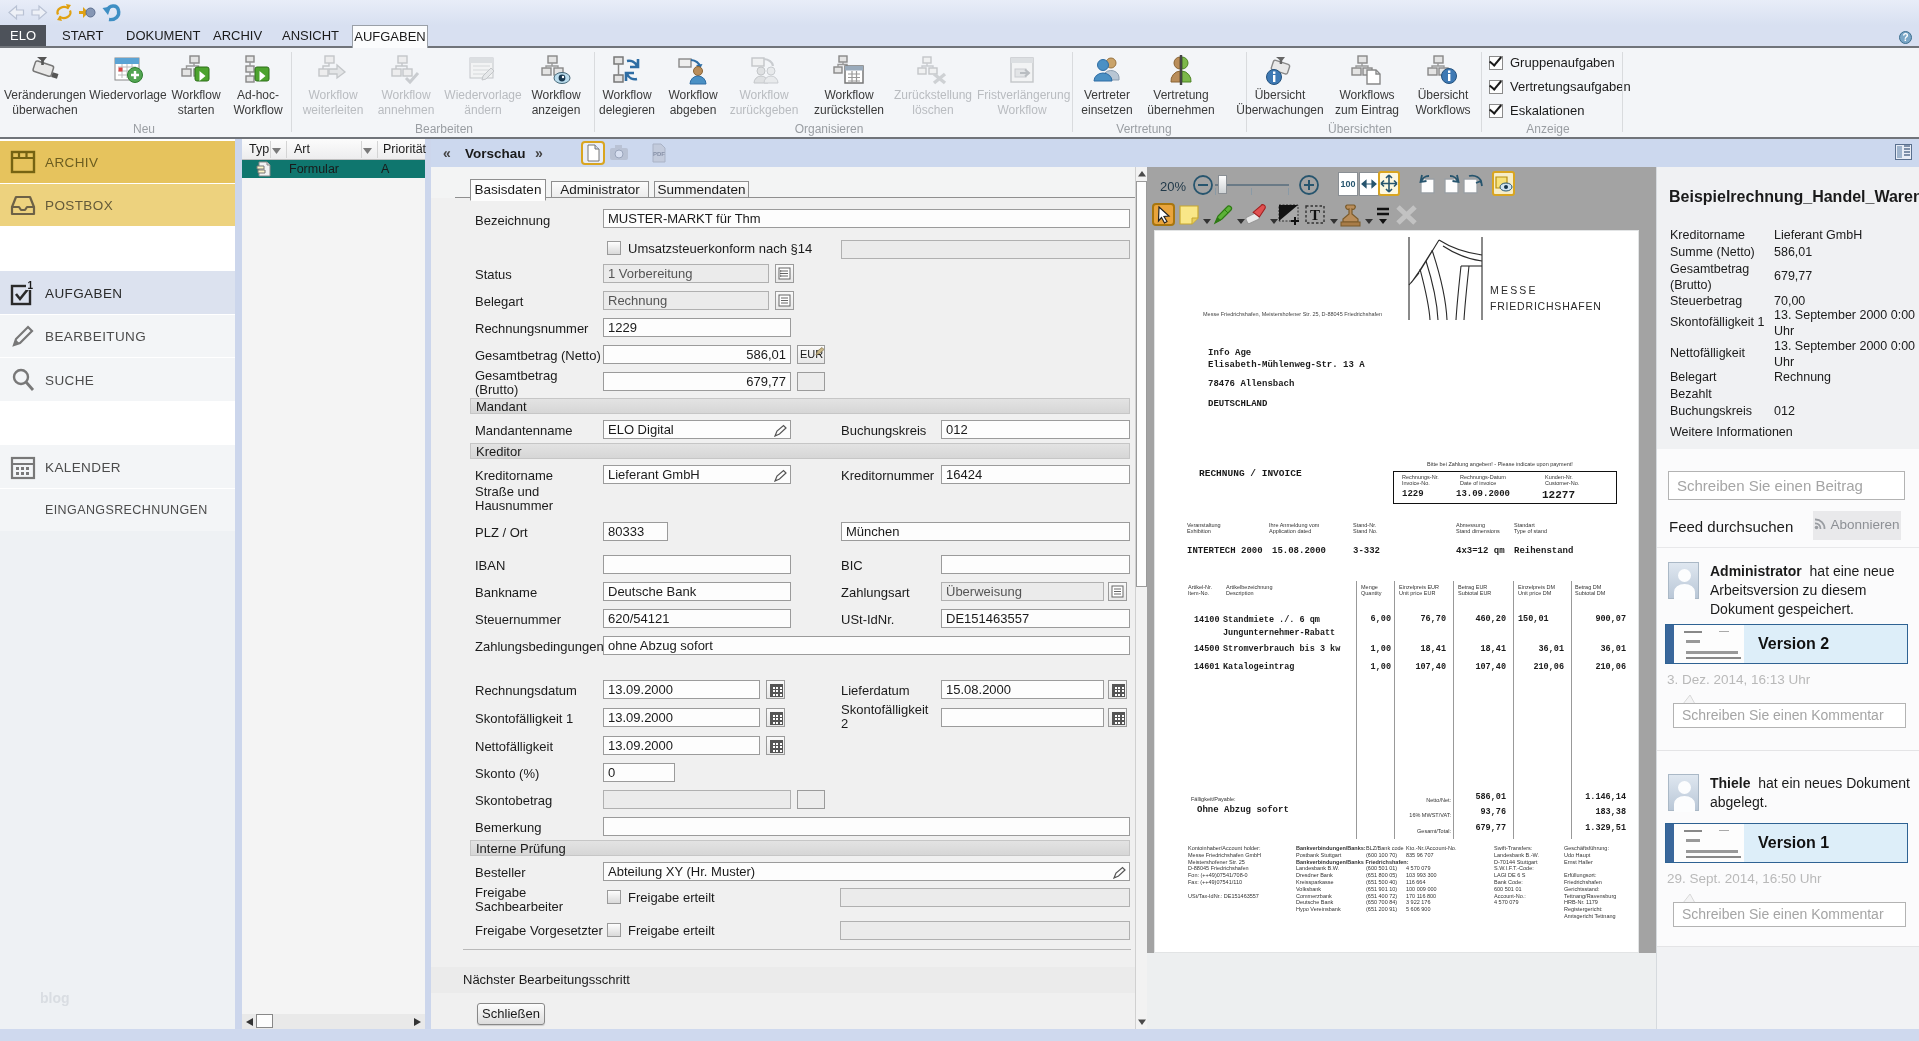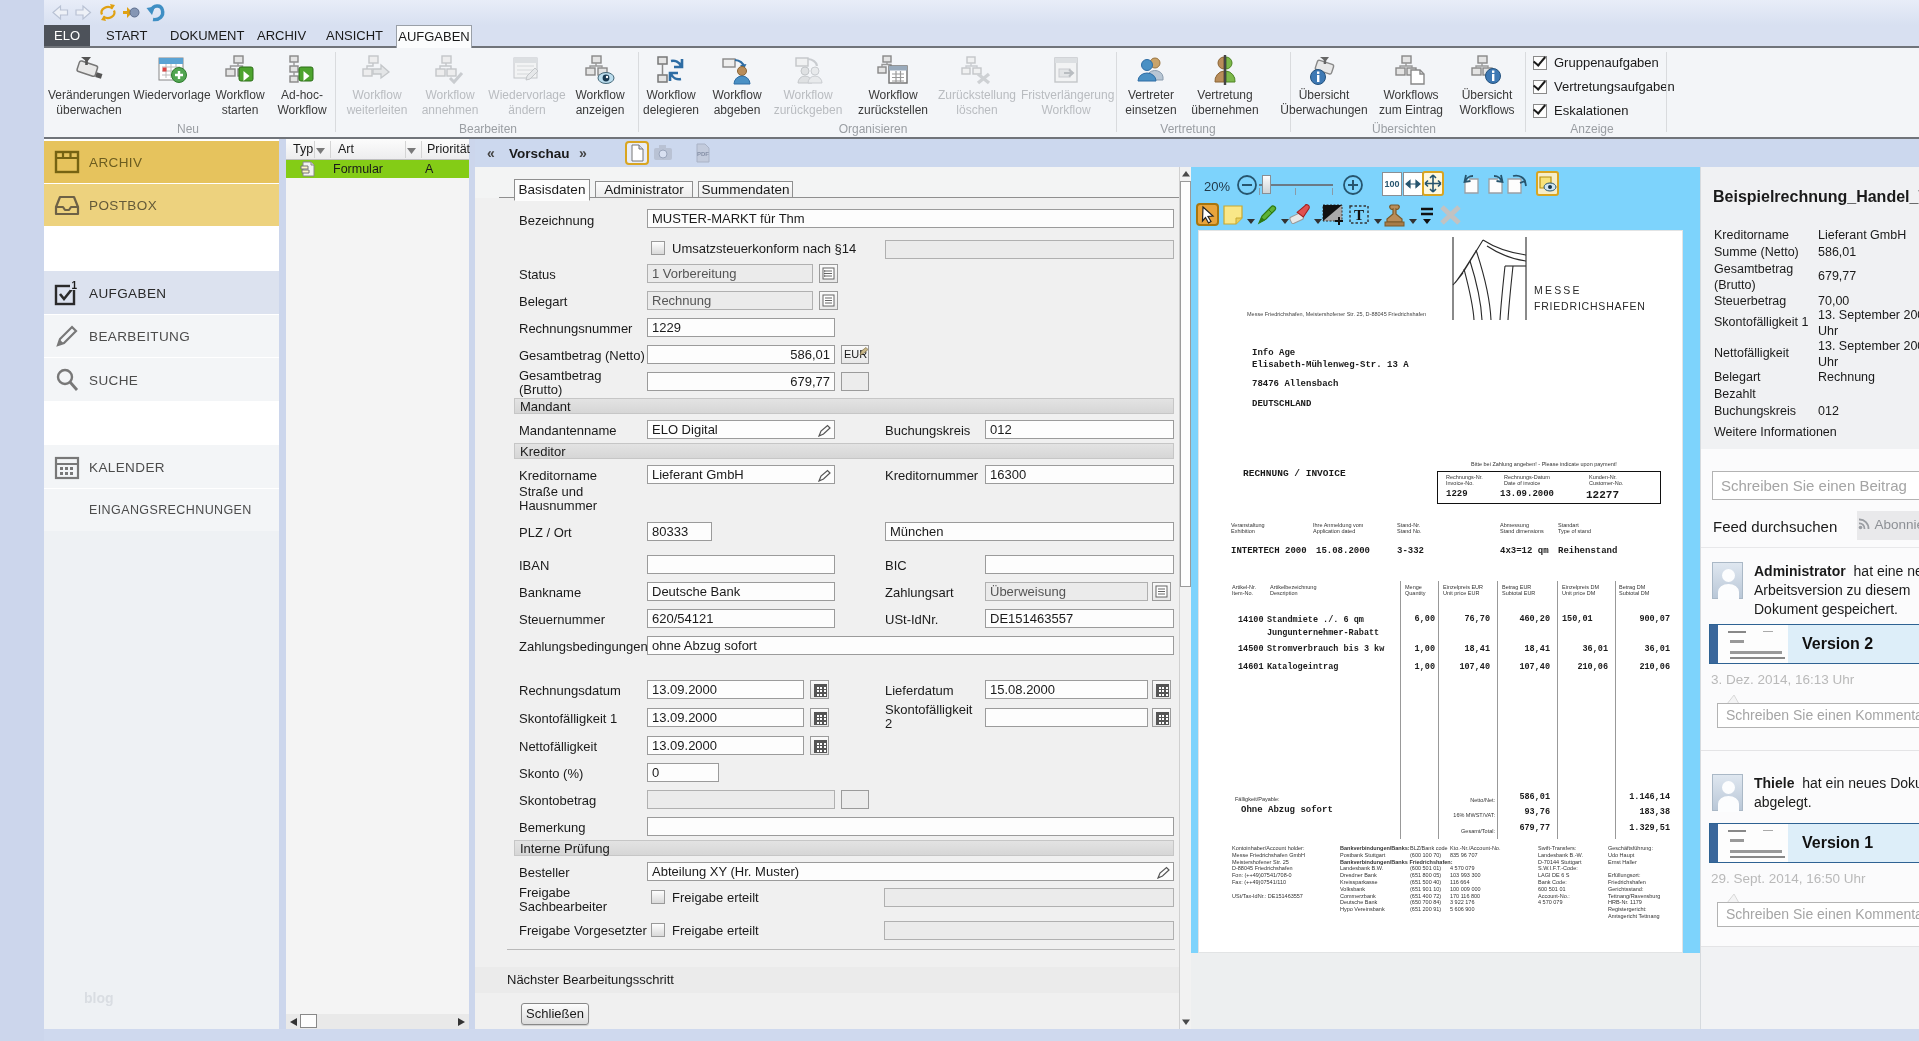--- a/index.html
+++ b/index.html
@@ -1,18 +1,18 @@
 <!DOCTYPE html>
 <html><head>
 <meta charset="utf-8">
 <style>
 * { margin:0; padding:0; box-sizing:border-box; }
 html,body { width:1919px; height:1041px; overflow:hidden; }
 body { font-family:"Liberation Sans", sans-serif; background:#ccd6ec; }
-#root { position:relative; width:1517px; height:1041px;margin-left:44px; }
+#root { position:relative; width:1517px; height:1041px; }
 .abs { position:absolute; }
 
 
 #titlebar { left:0; top:0; width:1919px; height:25px; background:linear-gradient(#e8edf8,#d8e0f1); }
 #tabrow { left:0; top:25px; width:1919px; height:23px; background:#d8e0f1; border-bottom:2px solid #70747a; }
 .tab { position:absolute; top:0; height:21px; font-size:13px; color:#1a1a1a; text-align:center; line-height:21px; }
 #tab-elo { left:0; width:46px; background:#4d525a; color:#fff; }
 #tab-auf { left:352px; width:76px; background:#fbfcfd; border:1px solid #9aa0a8; border-bottom:none; height:23px; line-height:22px; }
 #helpicon { left:1899px; top:31px; width:13px; height:13px; border-radius:50%; background:#7ba7c7; border:1px solid #3c6e8f; color:#fff; font-size:10px; font-weight:bold; text-align:center; line-height:12px; }
 
@@ -27,27 +27,27 @@
 .rchk .box { display:inline-block; width:14px; height:14px; background:#fdfdfd; border:1px solid #8a8a8a; margin-right:7px; vertical-align:-3px; position:relative; }
 .rchk .box:after { content:""; position:absolute; left:2px; top:-3px; width:5px; height:10px; border:solid #1a1a1a; border-width:0 2px 2px 0; transform:rotate(40deg); }
 
 
 #sidebar { left:0; top:139px; width:235px; height:890px; background:#eef1f4; }
 .stile { position:absolute; left:0; width:235px; height:42px; }
 .stile .lbl { position:absolute; left:45px; top:50%; transform:translateY(-50%); font-size:13.5px; letter-spacing:0.4px; color:#4c4c4c; }
 .stile .sic { position:absolute; left:9px; top:50%; transform:translateY(-50%); width:28px; height:28px; }
 #tasks { left:242px; top:139px; width:183px; height:890px; background:#f4f4f4; }
 #taskhead { position:absolute; left:0; top:0; width:183px; height:21px; background:linear-gradient(#fcfcfc,#ededee); border-bottom:1px solid #bfbfbf; font-size:12.5px; color:#1a1a1a; }
-#taskrow { position:absolute; left:0; top:21px; width:183px; height:18px; background:#84cc16; font-size:12.5px; color:#1a1a1a; }
+#taskrow { position:absolute; left:0; top:21px; width:183px; height:18px; background:#0f766e; font-size:12.5px; color:#1a1a1a; }
 #taskhsb { position:absolute; left:0; top:875px; width:183px; height:15px; background:#e9e9e9; }
 
 #bluebar { left:431px; top:139px; width:1488px; height:28px; background:#ccd8ee; }
 #formpane { left:431px; top:167px; width:704px; height:862px; background:#f0f0f0; }
 #formsb { left:1135px; top:167px; width:12px; height:862px; background:#f2f2f2; border-left:1px solid #d0d0d0; }
-#preview { left:1147px; top:167px; width:509px; height:862px; background:#7dd3fc; }
+#preview { left:1147px; top:167px; width:509px; height:862px; background:#a3a3a3; }
 #rightpanel { left:1656px; top:167px; width:263px; height:862px; background:#f0f1f3; border-left:1px solid #d6dade; }
 #bottomstrip { left:0; top:1029px; width:1919px; height:12px; background:#cfd9ee; }
 
 
 .flabel { position:absolute; left:44px; font-size:13px; color:#1a1a1a; line-height:14px; }
 .finput { position:absolute; height:19px; background:#fdfdfd; border:1px solid #9b9b9b; font-size:13px; color:#1a1a1a; line-height:17px; padding:0 4px; white-space:nowrap; overflow:hidden; }
 .finput.dis { background:#ebebeb; color:#555; border-color:#b0b0b0; }
 .fsec { position:absolute; left:39px; width:660px; height:16px; background:linear-gradient(#e3e3e3,#d6d6d6); font-size:13px; color:#1a1a1a; line-height:16px; padding-left:5px; border:1px solid #c6c6c6; }
 .fbtn { position:absolute; width:28px; height:19px; background:linear-gradient(#fafafa,#e8e8e8); border:1px solid #9b9b9b; }
 .chk { position:absolute; width:14px; height:14px; background:linear-gradient(#fefefe,#d9d9d9); border:1px solid #9a9a9a; }
@@ -450,21 +450,21 @@
         </svg></div>
     <div class="flabel" style="left:410px;top:257px;">Buchungskreis</div>
     <div class="finput" style="left:510px;top:253px;width:189px;">012</div>
 
     <div class="fsec" style="top:276px;">Kreditor</div>
     <div class="flabel" style="top:302px;">Kreditorname</div>
     <div class="finput" style="left:172px;top:298px;width:188px;">Lieferant GmbH<svg width="13" height="13" style="position:absolute;right:3px;top:3px;">
           <path d="M1 12 l2 -5 6.5 -5.5 2.5 2.5 -6.5 6 z M1 12 l2.2 -1" fill="none" stroke="#555" stroke-width="1.2"></path>
         </svg></div>
     <div class="flabel" style="left:410px;top:302px;">Kreditornummer</div>
-    <div class="finput" style="left:510px;top:298px;width:189px;">16300</div>
+    <div class="finput" style="left:510px;top:298px;width:189px;">16424</div>
 
     <div class="flabel" style="top:318px;">Straße und<br>Hausnummer</div>
 
     <div class="flabel" style="top:359px;">PLZ / Ort</div>
     <div class="finput" style="left:172px;top:355px;width:65px;">80333</div>
     <div class="finput" style="left:410px;top:355px;width:289px;">München</div>
 
     <div class="flabel" style="top:392px;">IBAN</div>
     <div class="finput" style="left:172px;top:388px;width:188px;"></div>
     <div class="flabel" style="left:410px;top:392px;">BIC</div>

